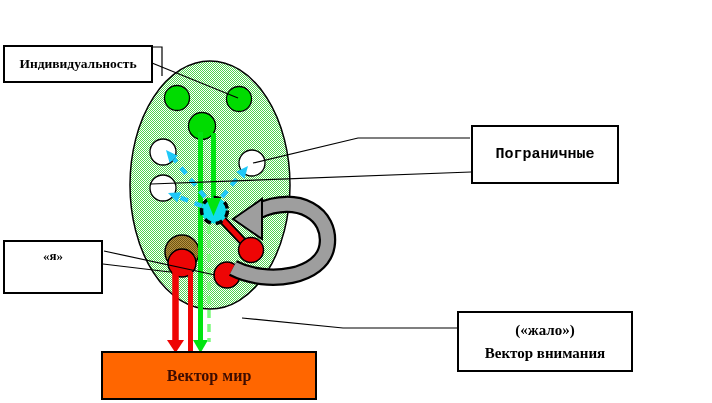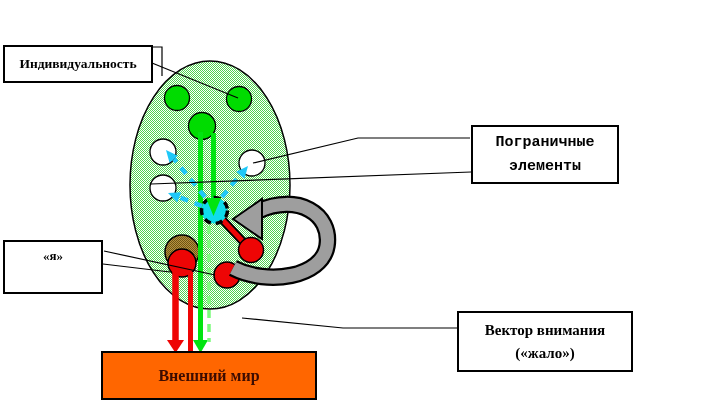--- a/index.html
+++ b/index.html
@@ -108,29 +108,28 @@
       <polyline points="242,318 343,328 457,328"></polyline>
     </g>
   </svg>
 
   <div id="box-individuality" class="callout">
     <span class="ln">Индивидуальность</span>
   </div>
 
   <div id="box-boundary" class="callout">
     <span class="ln">Пограничные</span>
-    <span class="ln">элементы</span>
   </div>
 
   <div id="box-self" class="callout">
     <span class="ln">«я»</span>
   </div>
 
   <div id="box-vector" class="callout">
+    <span class="ln">(«жало»)</span>
     <span class="ln">Вектор внимания</span>
-    <span class="ln">(«жало»)</span>
   </div>
 
   <div id="box-world">
-    <span>Внешний мир</span>
+    <span>Вектор мир</span>
   </div>
 
 </div>
 
 </body></html>

